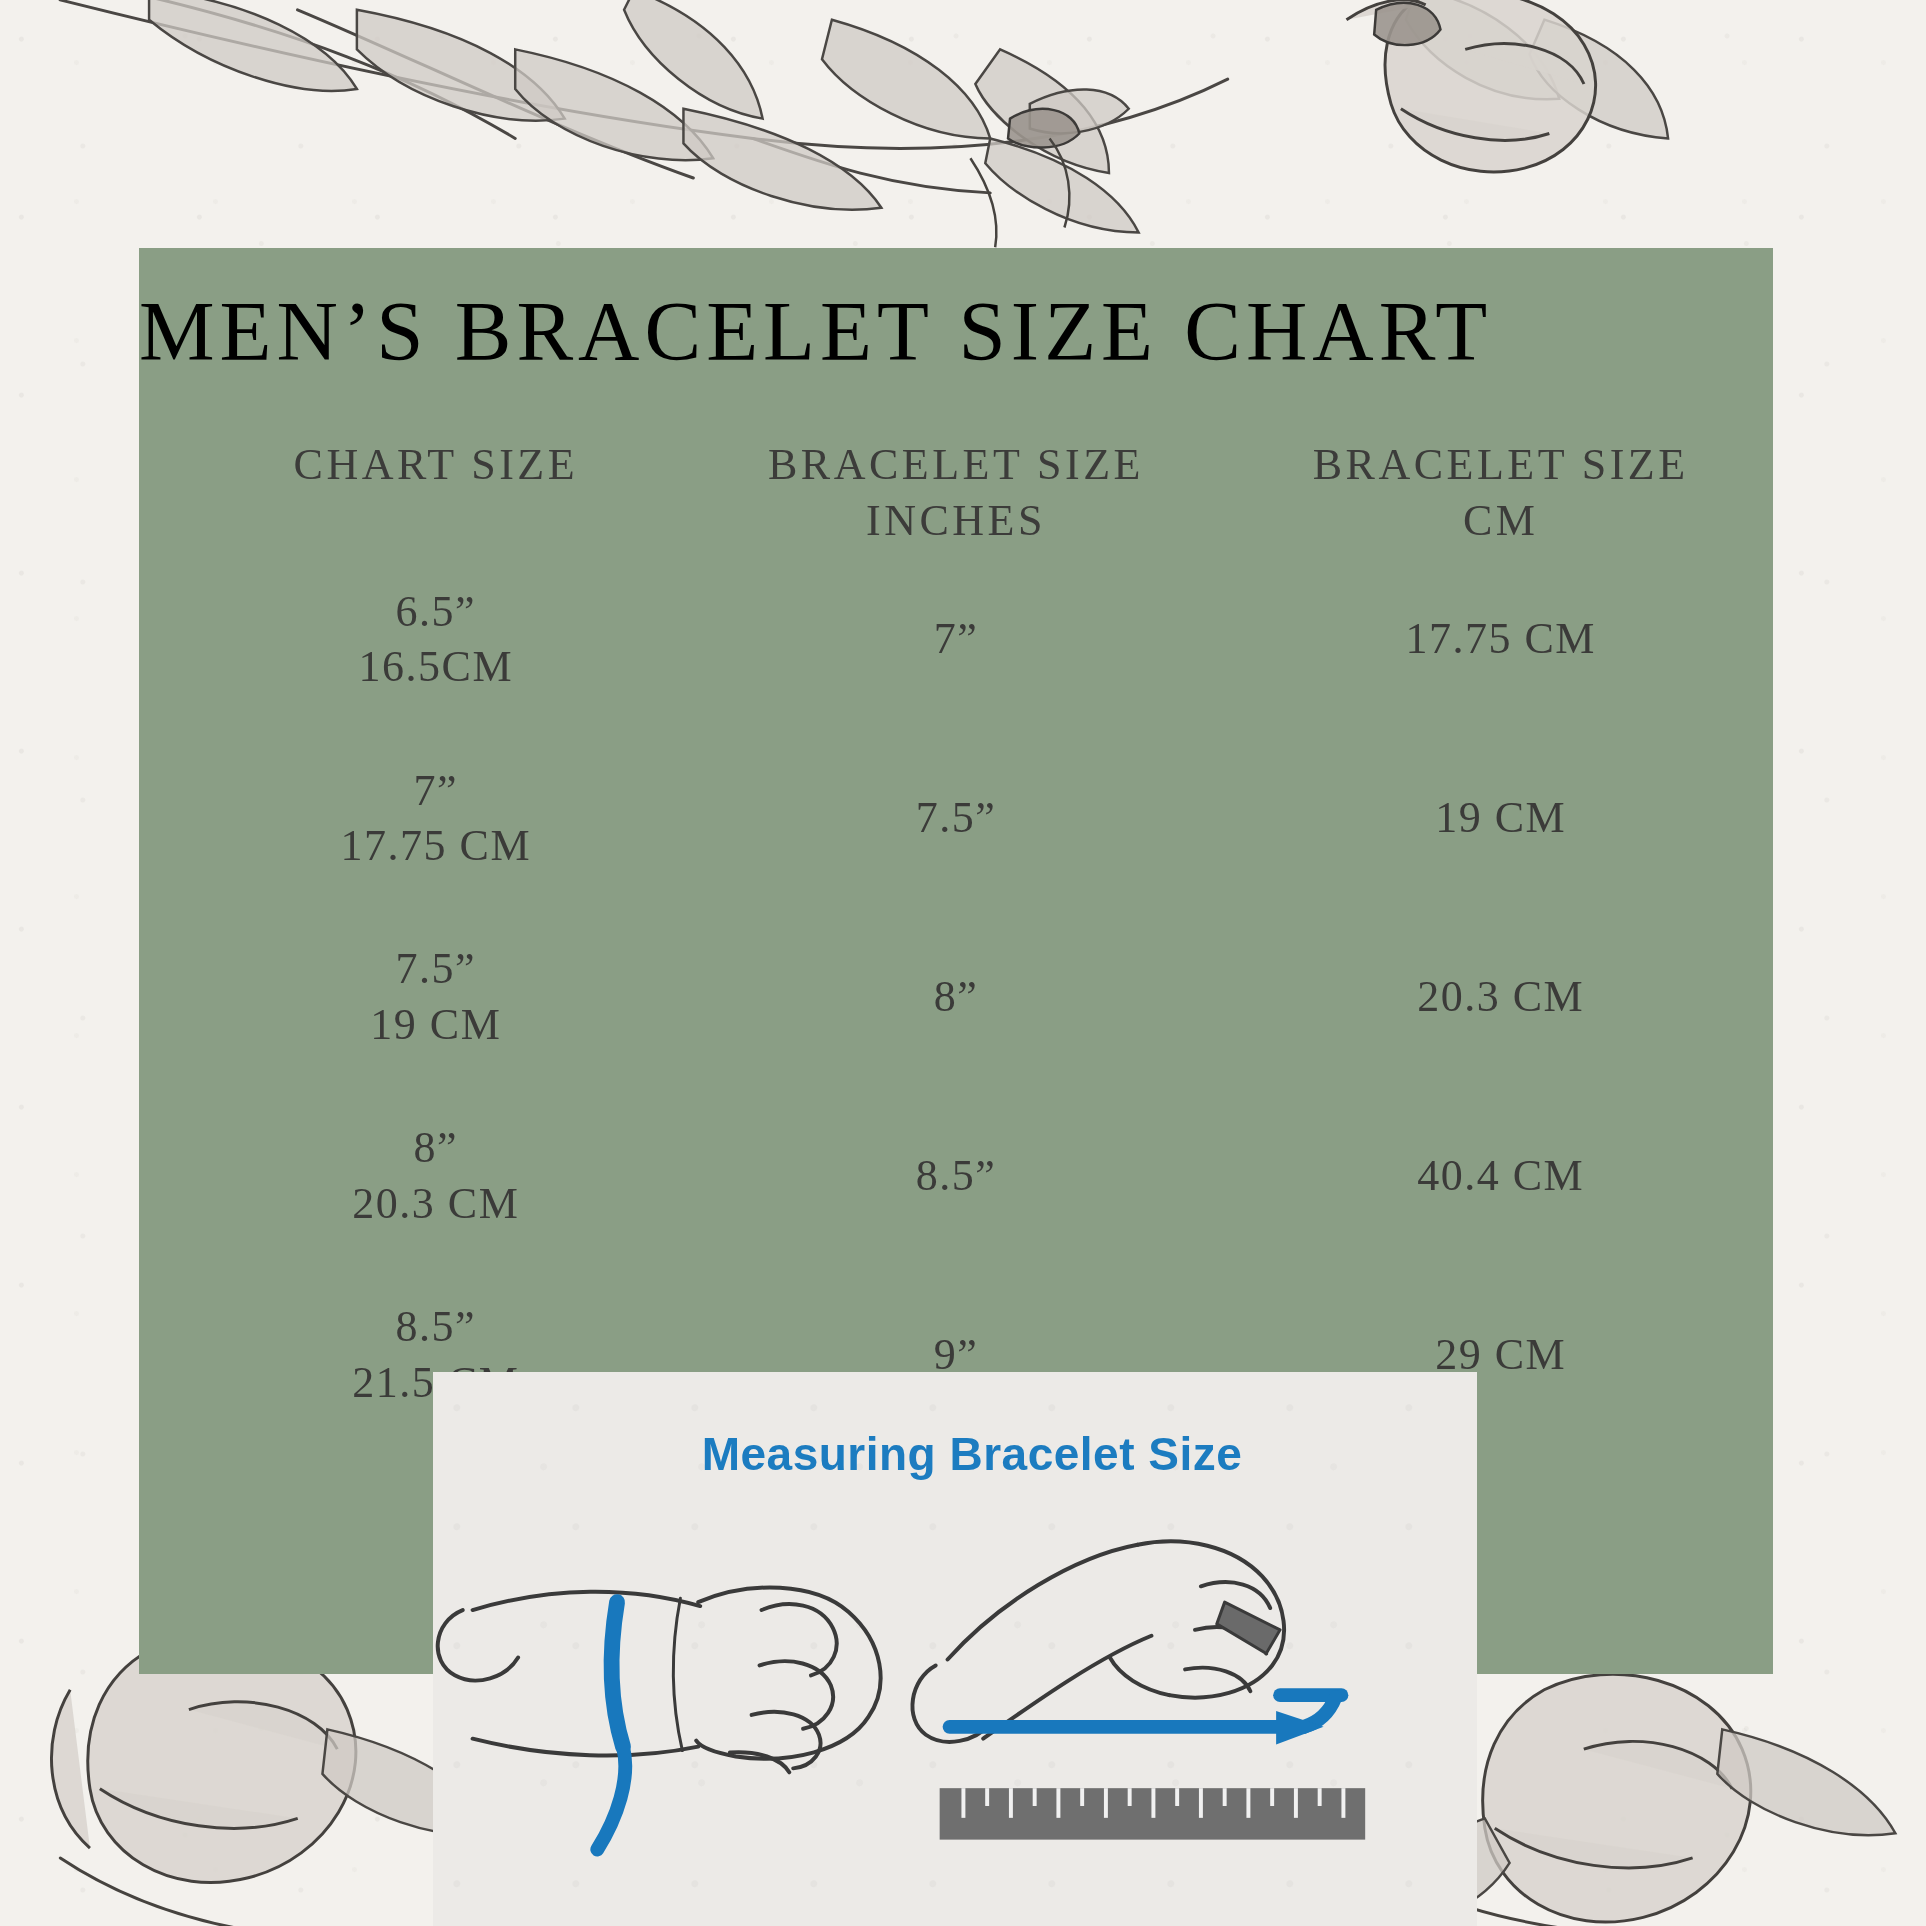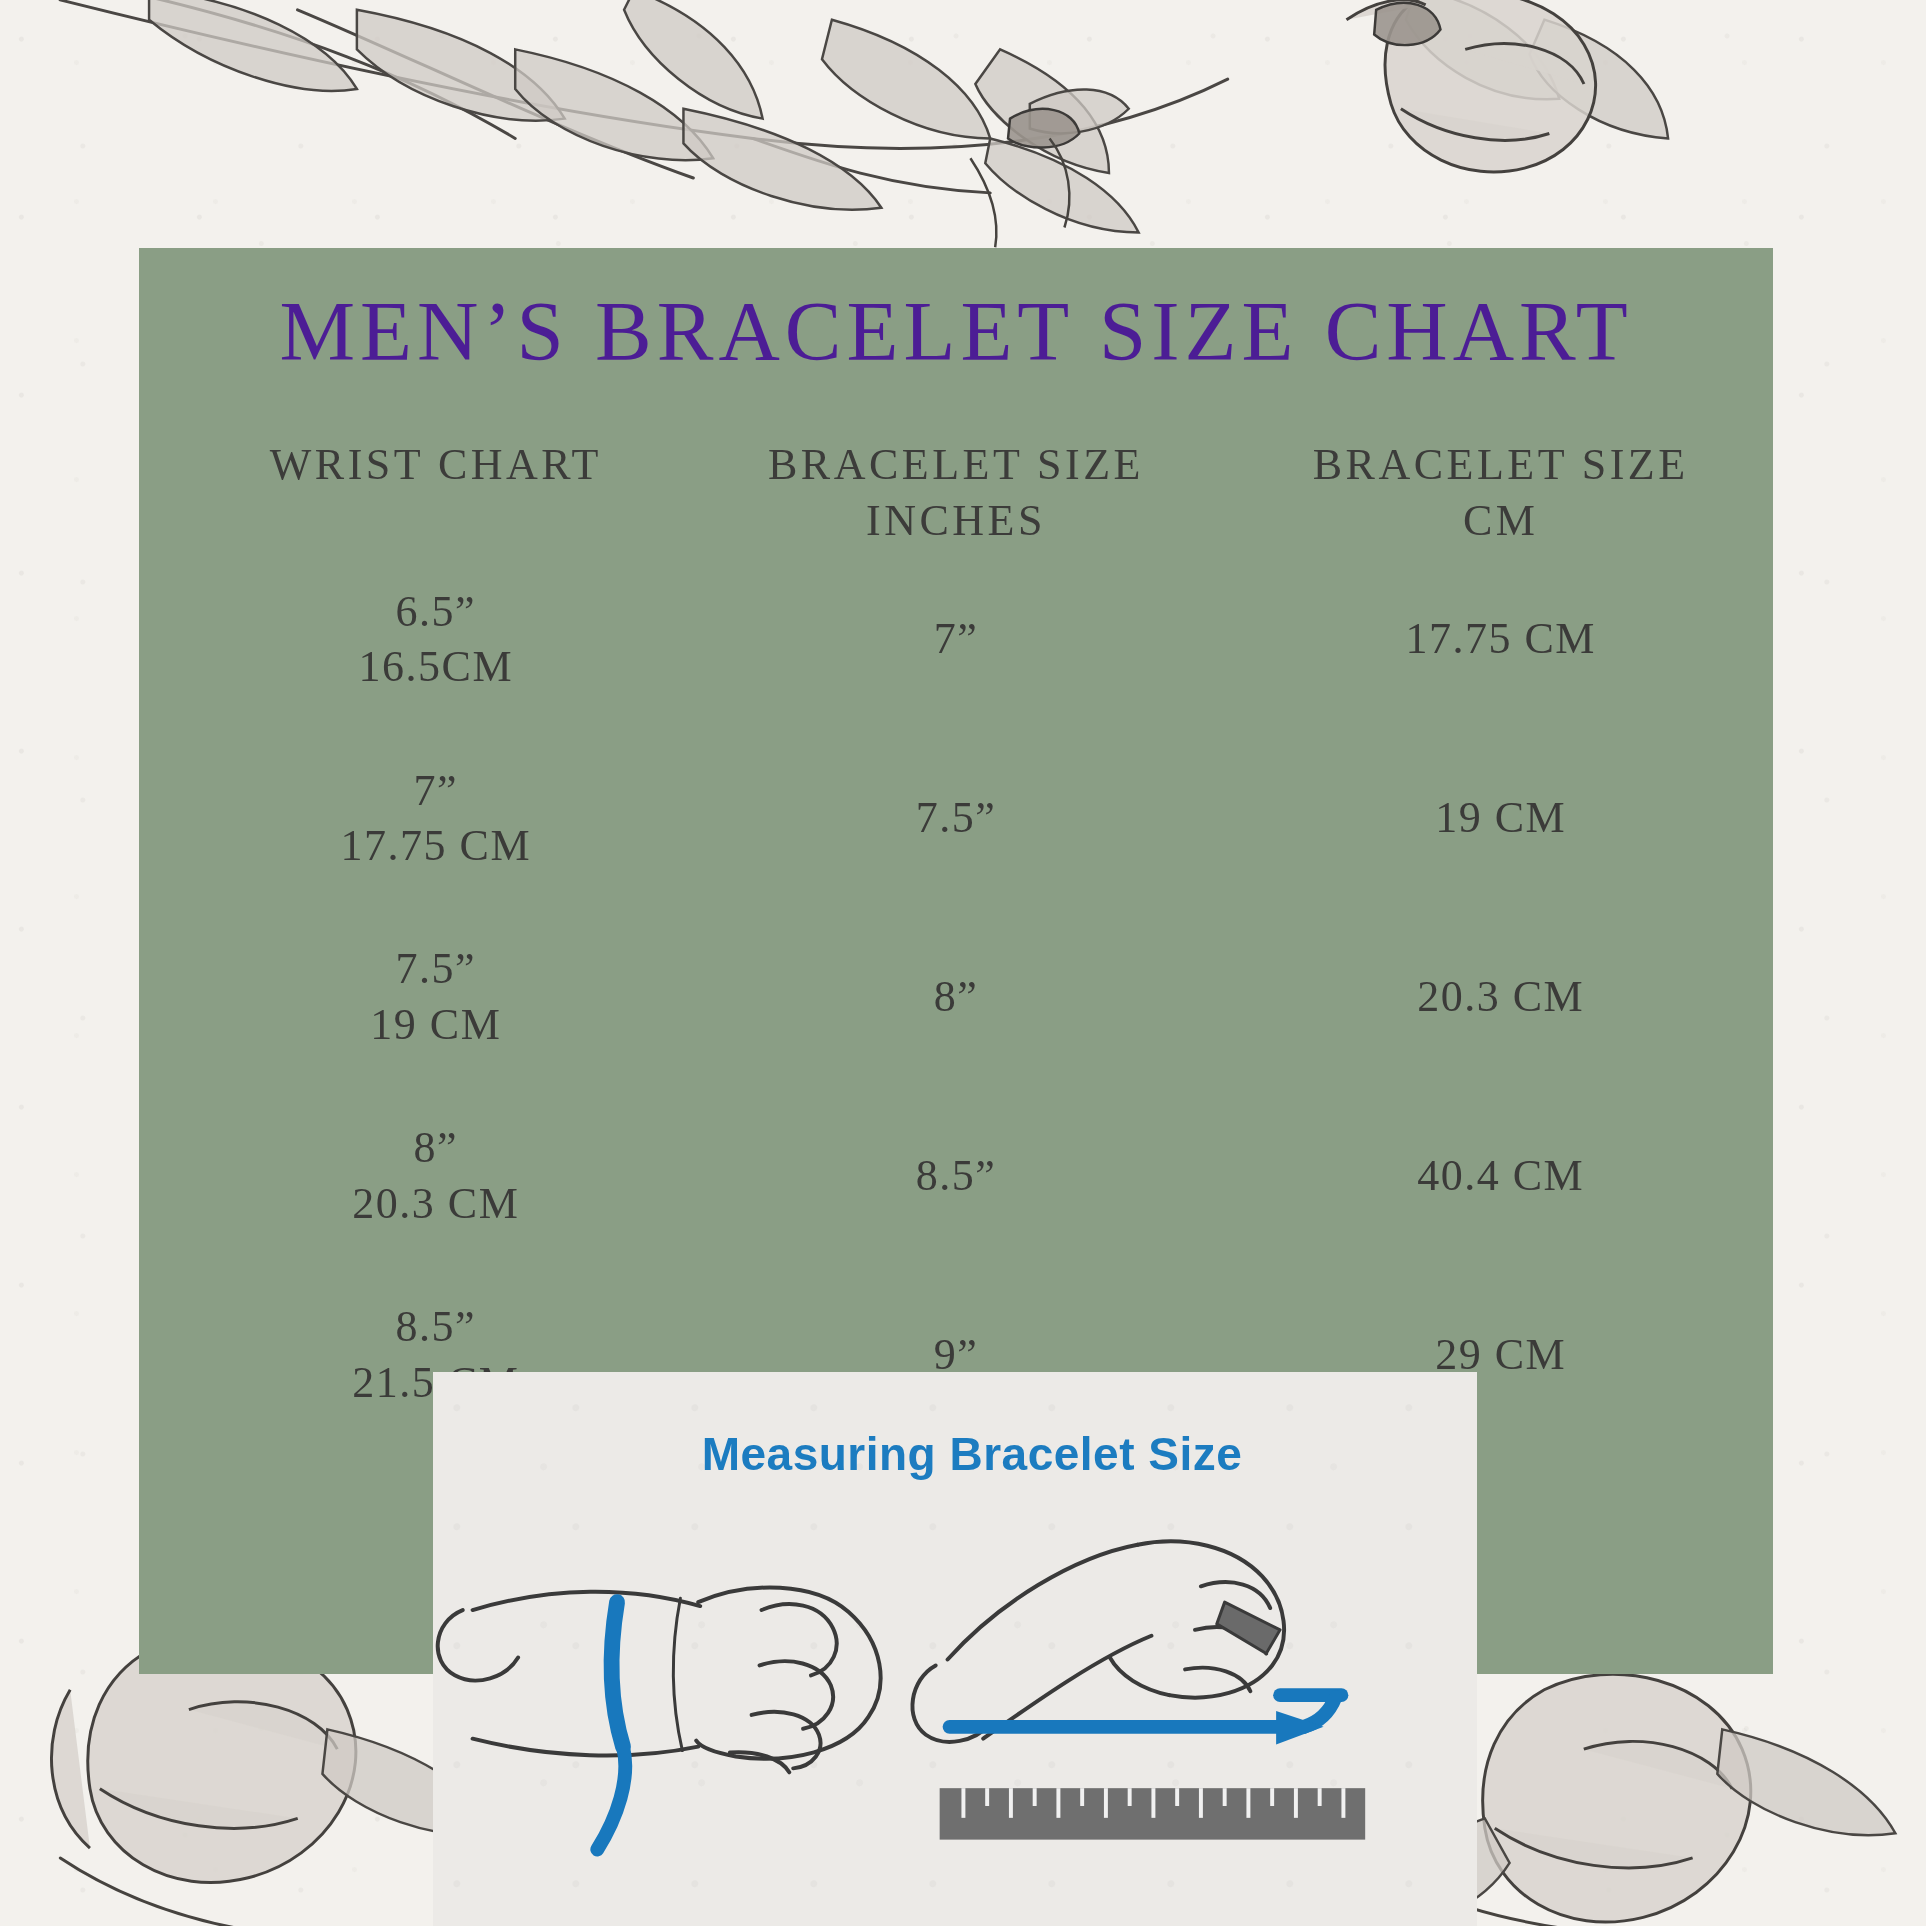--- a/index.html
+++ b/index.html
@@ -53,22 +53,21 @@
     left: 139px;
     top: 248px;
     width: 1634px;
     height: 1426px;
     background: #8a9e85;
     box-sizing: border-box;
     padding: 0;
   }
 
   #chart-title {
-    text-align: center;
-    color: #4c1d95;
+    color: #000000;
     font-size: 85px;
     letter-spacing: 5px;
     font-weight: 400;
     margin: 0;
     padding-top: 34px;
     white-space: nowrap;
   }
 
   #size-table {
     width: 100%;
@@ -198,21 +197,21 @@
       <path d="M1430 500 C1520 540 1640 555 1760 550"></path>
     </g>
   </svg>
 
   <div id="chart-card">
     <h1 id="chart-title">MEN’S BRACELET SIZE CHART</h1>
 
     <table id="size-table">
       <thead>
         <tr>
-          <th class="col-wrist">WRIST CHART</th>
+          <th class="col-wrist">CHART SIZE</th>
           <th>
 
             <div>BRACELET SIZE</div>
             <div>INCHES</div>
           </th>
           <th>
 
             <div>BRACELET SIZE</div>
             <div>CM</div>
           </th>

